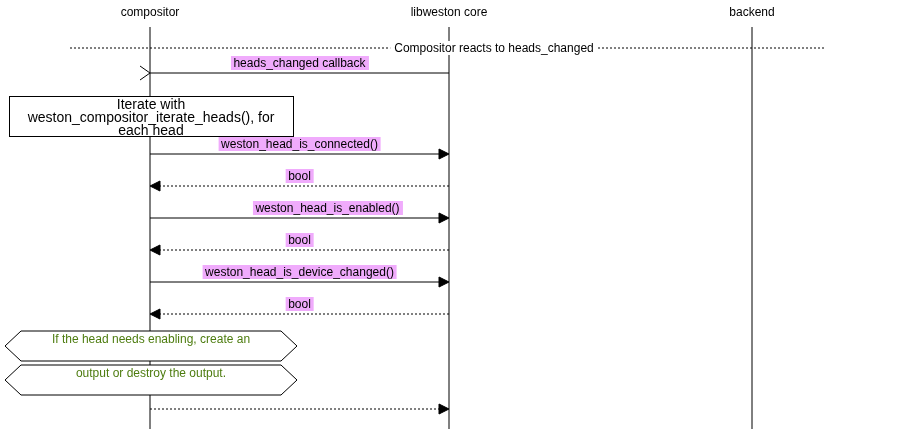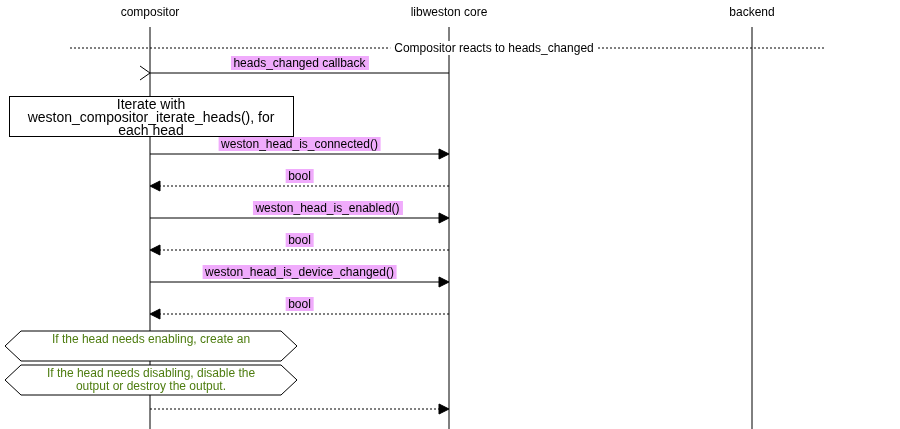--- a/index.html
+++ b/index.html
@@ -128,17 +128,16 @@
       <div class="msg-label" style="left: 299.5px; top: 297px;">bool</div>
       <div class="note-text" style="left: 9px; top: 98px; width: 284px;">
         <div>Iterate with</div>
         <div>weston_compositor_iterate_heads(), for</div>
         <div>each head</div>
       </div>
       <div class="hex-text" style="left: 5px; top: 333px; width: 292px;">
         <div>If the head needs enabling, create an</div>
       </div>
       <div class="hex-text" style="left: 5px; top: 367px; width: 292px;">
-        <div>If the head needs disabling, disable the</div>
         <div>output or destroy the output.</div>
       </div>
     </div>
 </div>
 
 </body></html>

